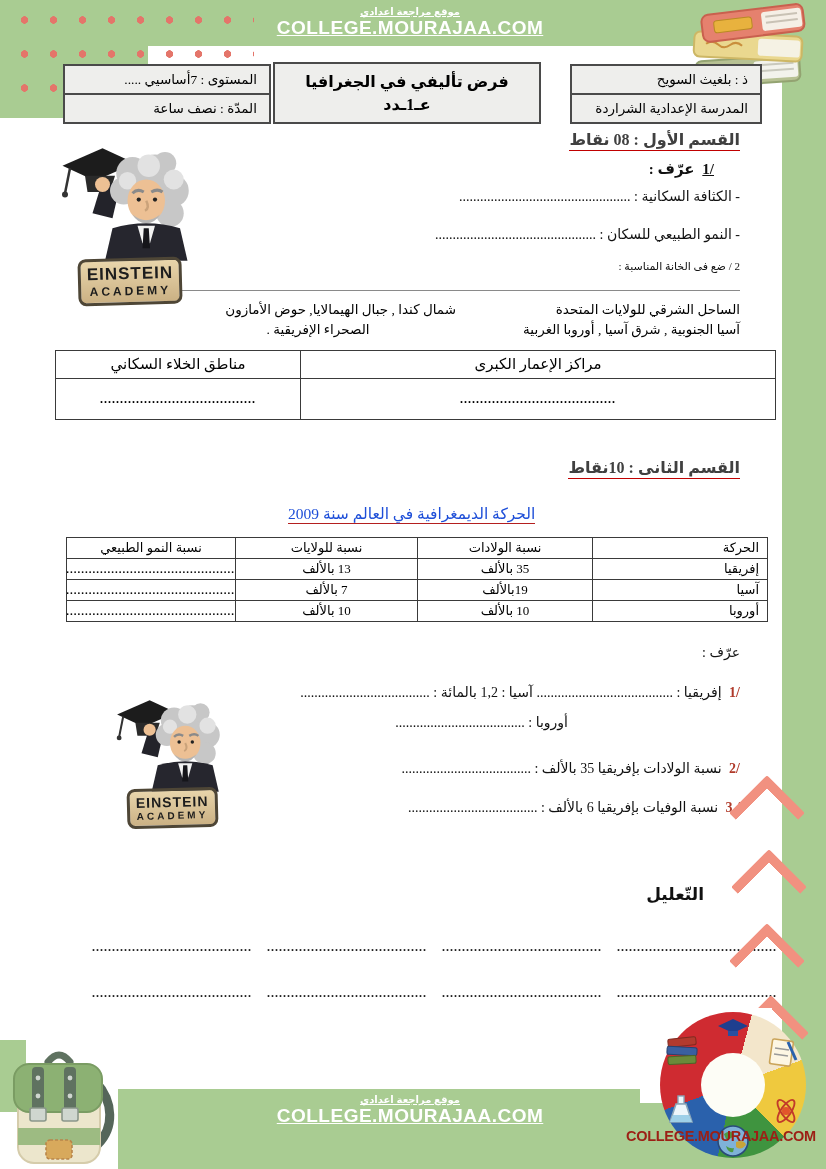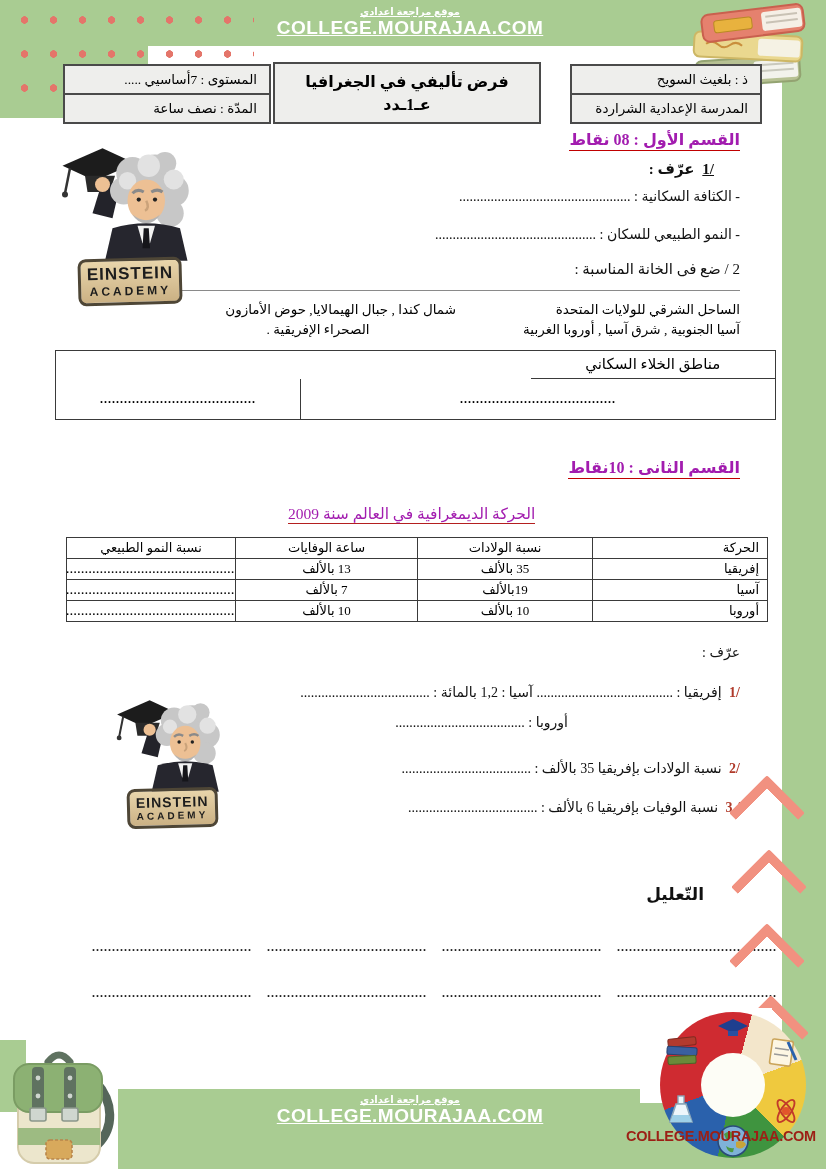--- a/index.html
+++ b/index.html
@@ -20,21 +20,21 @@
   .brand .l2{font-size:19px;font-weight:bold;text-decoration:underline;letter-spacing:.5px;direction:ltr;}
   
   .info-table{position:absolute;background:#eeeeec;border:2px solid #4a4a4a;font-size:13.5px;}
   .info-table .cell{height:27px;line-height:27px;padding:0 12px;white-space:nowrap;overflow:hidden;}
   .info-table .cell + .cell{border-top:2px solid #4a4a4a;}
   .t-left{left:63px;top:64px;width:204px;}
   .t-right{left:550px;top:64px;width:188px;margin-left:20px;}
   .exam-box{position:absolute;left:273px;top:62px;width:264px;height:58px;background:#eeeeec;border:2px solid #4a4a4a;
             text-align:center;font-weight:bold;font-size:16px;display:flex;flex-direction:column;justify-content:center;gap:4px;}
   
-  .sec-head{position:absolute;color:#a21caf;font-weight:bold;font-size:16px;border-bottom:1.6px solid #c00000;padding-bottom:1px;white-space:nowrap;}
+  .sec-head{position:absolute;color:#404040;font-weight:bold;font-size:16px;border-bottom:1.6px solid #c00000;padding-bottom:1px;white-space:nowrap;}
   .txt{position:absolute;font-size:14px;color:#111;white-space:nowrap;}
   .bold{font-weight:bold;}
   .qnum{color:#b03a2a;font-weight:bold;direction:ltr;unicode-bidi:bidi-override;display:inline-block;margin-left:4px;}
   .qnum.black{color:#111;text-decoration:underline;}
   .overline-group{position:absolute;border-top:1.2px solid #8a8a8a;padding-top:9px;font-size:13.5px;line-height:20px;white-space:nowrap;}
   
   .ctable{position:absolute;left:55px;top:350px;width:719px;border:1.4px solid #3a3a3a;background:#fff;}
   .crow{display:flex;direction:rtl;}
   .ccell{text-align:center;overflow:hidden;white-space:nowrap;}
   .ccell.w66{width:66%;border-left:1.4px solid #3a3a3a;}
@@ -42,21 +42,21 @@
   .chead .ccell{height:27px;line-height:27px;font-size:15px;border-bottom:1.4px solid #3a3a3a;}
   .cbody .ccell{height:40px;line-height:40px;font-size:12px;font-weight:bold;letter-spacing:1px;}
   
   .dtable{position:absolute;left:66px;top:537px;width:700px;border:1.4px solid #3a3a3a;background:#fff;font-size:13px;}
   .drow{display:grid;grid-template-columns:25% 25% 26% 24%;direction:rtl;}
   .drow > div{height:20px;line-height:20px;text-align:center;overflow:hidden;white-space:nowrap;border-left:1.4px solid #3a3a3a;}
   .drow > div:last-child{border-left:none;}
   .drow + .drow > div{border-top:1.4px solid #3a3a3a;}
   .dcell-r{text-align:right !important;padding-right:8px;}
   .ddots{font-weight:bold;letter-spacing:1px;font-size:11px;}
-  .table-title{position:absolute;left:288px;top:505px;color:#a21caf;font-size:15.5px;border-bottom:1.3px solid #b41f1f;white-space:nowrap;}
+  .table-title{position:absolute;left:288px;top:505px;color:#1d4ed8;font-size:15.5px;border-bottom:1.3px solid #b41f1f;white-space:nowrap;}
   
   .ans-row{position:absolute;left:92px;width:684px;display:flex;gap:16px;direction:ltr;}
   .ans-row span{flex:1;overflow:hidden;white-space:nowrap;font-size:12px;font-weight:bold;letter-spacing:1px;color:#222;}
   
   .chev{position:absolute;width:44px;height:44px;border-top:10px solid #f19180;border-right:10px solid #f19180;
         transform:rotate(-45deg);border-radius:3px;}
   
   .einstein{position:absolute;display:flex;flex-direction:column;align-items:center;}
   .badge{background:linear-gradient(#e8d5ab,#cbb184);border:3px solid #4e4636;border-radius:8px;
          text-align:center;color:#1d1d1d;font-family:"Liberation Sans","DejaVu Sans",sans-serif;
@@ -131,49 +131,50 @@
 
   <div class="sec-head" style="right:86px;top:130px;">القسم الأول : 08 نقاط</div>
 
   <div class="txt bold" style="right:112px;top:160px;font-size:15px;">
     <span class="qnum black">1/</span>
     <span>عرّف :</span>
   </div>
   <div class="txt" style="right:86px;top:188px;">- الكثافة السكانية :  .................................................</div>
   <div class="txt" style="right:86px;top:226px;">- النمو الطبيعي للسكان : ..............................................</div>
 
-  <div class="txt" style="right:86px;top:260px;font-size:15px;">2 / ضع فى الخانة المناسبة :</div>
+  <div class="txt" style="right:86px;top:260px;font-size:11px;">2 / ضع فى الخانة المناسبة :</div>
 
   <div class="overline-group" style="right:86px;top:290px;width:330px;">
     <div>الساحل الشرقي للولايات المتحدة</div>
     <div>آسيا الجنوبية , شرق آسيا , أوروبا الغربية</div>
   </div>
   <div class="overline-group" style="left:180px;top:290px;width:276px;text-align:right;">
     <div>شمال كندا , جبال الهيمالايا, حوض الأمازون</div>
     <div style="text-align:center;">الصحراء الإفريقية .</div>
   </div>
 
   <div class="ctable">
     <div class="crow chead">
+      <div class="ccell w66">مراكز الإعمار الكبرى</div>
       <div class="ccell w34">مناطق الخلاء السكاني</div>
     </div>
     <div class="crow cbody">
       <div class="ccell w66">.......................................</div>
       <div class="ccell w34">.......................................</div>
     </div>
   </div>
 
   <div class="sec-head" style="right:86px;top:458px;">القسم الثانى : 10نقاط</div>
   <div class="table-title">الحركة الديمغرافية في العالم سنة 2009</div>
 
   <div class="dtable">
     <div class="drow">
       <div class="dcell-r">الحركة</div>
       <div>نسبة الولادات</div>
-      <div>ساعة الوفايات</div>
+      <div>نسبة للولايات</div>
       <div>نسبة النمو الطبيعي</div>
     </div>
     <div class="drow">
       <div class="dcell-r">إفريقيا</div>
       <div>35 بالألف</div>
       <div>13 بالألف</div>
       <div class="ddots">.............................................</div>
     </div>
     <div class="drow">
       <div class="dcell-r">آسيا</div>

